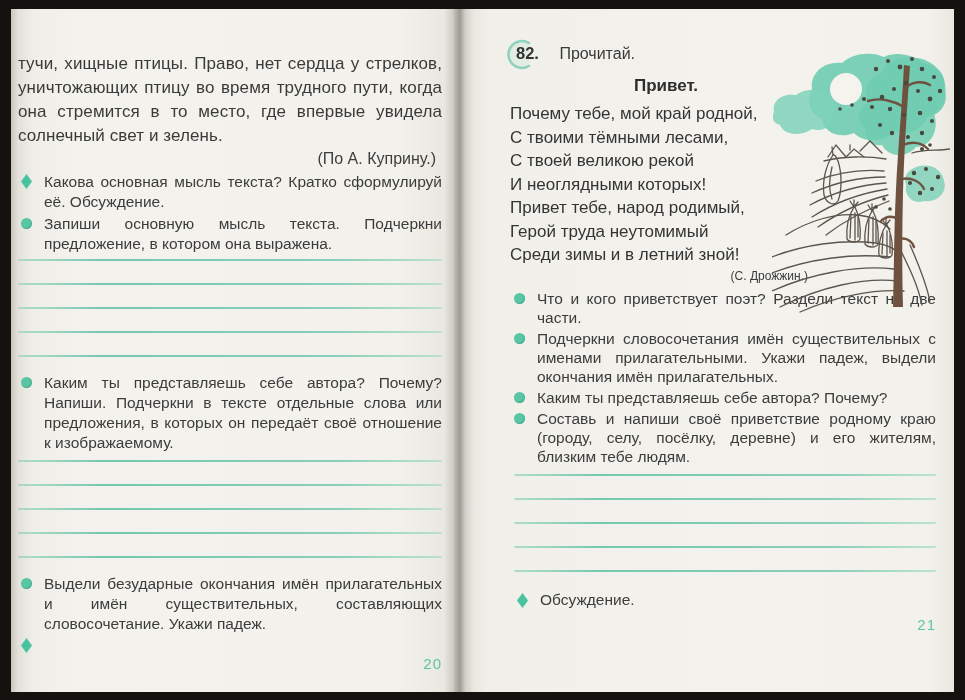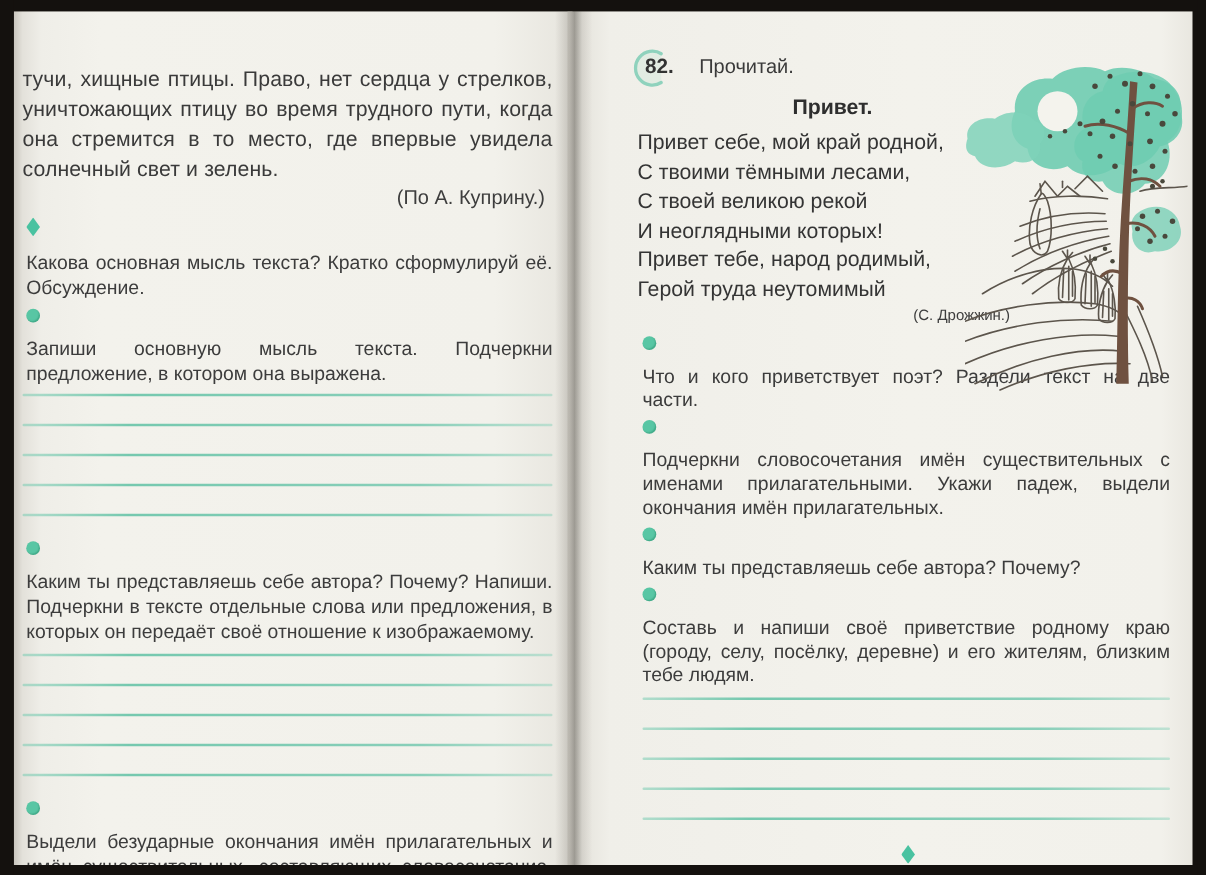--- a/index.html
+++ b/index.html
@@ -17,21 +17,21 @@
   }
   .page-right{
     left:454px;width:500px;
     background:linear-gradient(90deg,#d6d3cb 0px,#e6e4dd 12px,#f0efe9 34px,#f3f2ec 55%,#f2f1eb 95%,#e9e7e0 100%);
     padding:35px 18px 0 60px;box-sizing:border-box;
   }
   .fold{position:absolute;left:444px;top:9px;width:30px;height:683px;pointer-events:none;
     background:linear-gradient(90deg,rgba(50,45,38,0) 0%,rgba(50,45,38,0.18) 38%,rgba(35,31,25,0.34) 52%,rgba(50,45,38,0.10) 72%,rgba(50,45,38,0) 100%);}
   .para{margin:0;font-size:17px;line-height:24px;color:#3a3a3a;text-align:justify;letter-spacing:.1px;}
   .attr{font-size:16px;line-height:22px;color:#3d3d3d;text-align:right;padding-right:6px;margin-bottom:2px;}
-  .task{display:flex;gap:12px;margin:0 0 2px 3px;font-size:15.5px;line-height:20px;color:#3c3c3c;flex-direction:column;}
+  .task{display:flex;gap:12px;margin:0 0 2px 3px;font-size:15.5px;line-height:20px;color:#3c3c3c;}
   .task .txt{text-align:justify;}
   .b-circle{flex:none;width:11px;height:11px;border-radius:50%;background:#58c6a4;margin-top:4px;
     box-shadow:inset -1px -1px 1px rgba(0,90,60,.25);}
   .b-diamond{flex:none;width:11px;height:15px;background:#49c2a0;margin-top:2px;
     clip-path:polygon(50% 0,100% 50%,50% 100%,0 50%);}
   .rules{margin:5px 0 -6px 0;}
   .rule{height:2px;margin-bottom:22px;border-radius:1px;
     background:linear-gradient(90deg,rgba(125,205,180,.55),rgba(96,193,164,.85) 20%,rgba(110,198,172,.8) 75%,rgba(140,211,188,.5));}
   .pagenum{font-size:15px;color:#5ec4a7;text-align:right;letter-spacing:1px;margin-top:2px;}
   
@@ -108,26 +108,27 @@
       <svg width="38" height="34" viewBox="0 0 38 34">
         <path d="M30 5 A 13.5 13.5 0 1 0 30 28" fill="rgba(130,210,185,0.12)" stroke="#8fd2bd" stroke-width="2.6" stroke-linecap="round"></path>
       </svg>
       <span class="ex-num">82.</span>
     </span>
     <span class="ex-title">Прочитай.</span>
   </div>
 
   <div class="poem">
     <div class="poem-title">Привет.</div>
-    <div class="poem-line">Привет себе, мой край родной,</div>
+    <div class="poem-line">Почему тебе, мой край родной,</div>
     <div class="poem-line">С твоими тёмными лесами,</div>
     <div class="poem-line">С твоей великою рекой</div>
     <div class="poem-line">И неоглядными которых!</div>
     <div class="poem-line">Привет тебе, народ родимый,</div>
     <div class="poem-line">Герой труда неутомимый</div>
+    <div class="poem-line">Среди зимы и в летний зной!</div>
     <div class="poem-attr">(С. Дрожжин.)</div>
   </div>
 
   <div class="rp-tasks">
     <div class="task">
       <span class="b-circle"></span>
       <span class="txt">Что и кого приветствует поэт? Раздели текст на две части.</span>
     </div>
     <div class="task">
       <span class="b-circle"></span>

